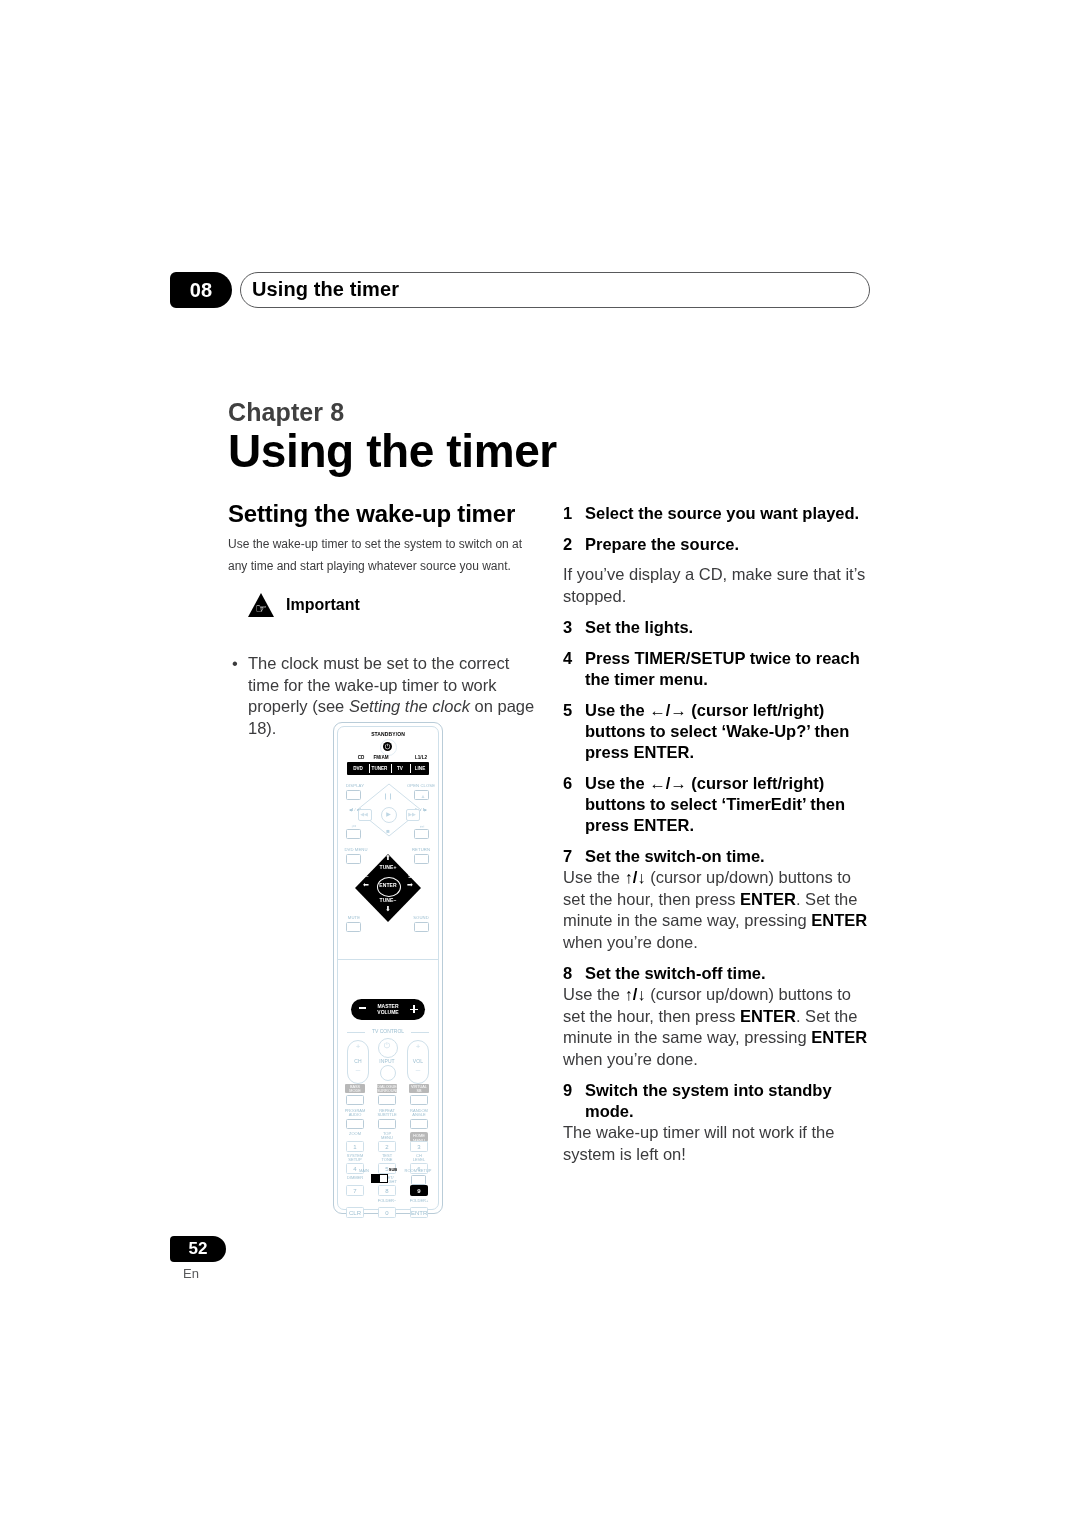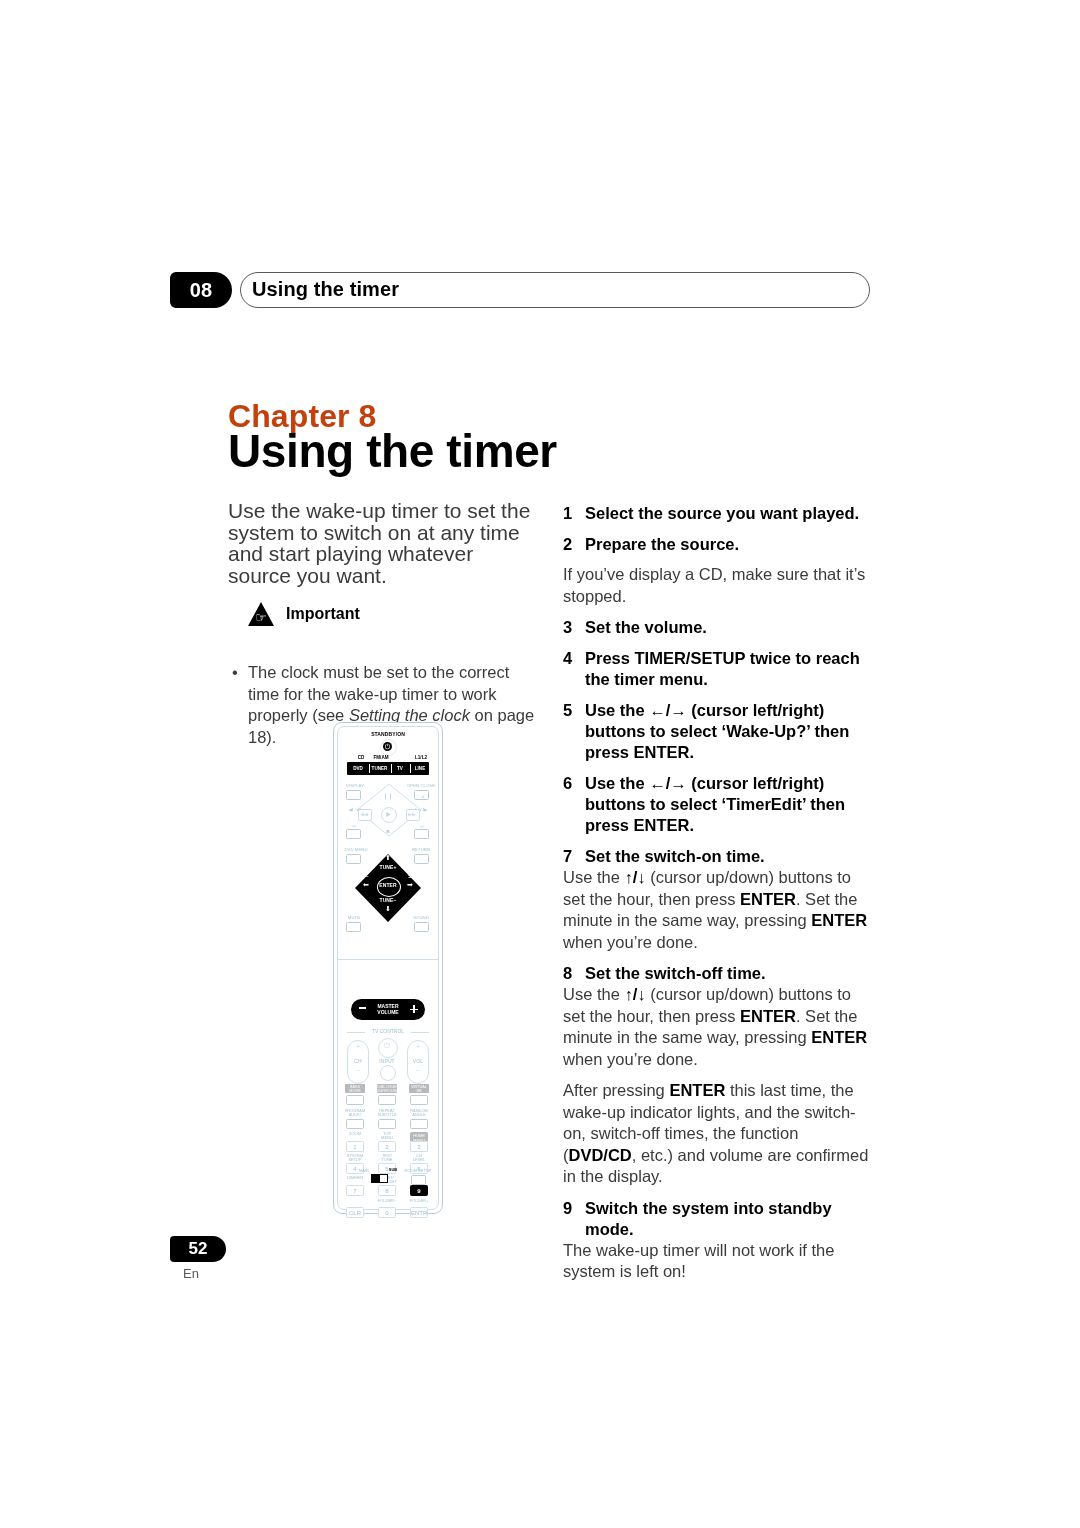--- a/index.html
+++ b/index.html
@@ -23,30 +23,30 @@
   .runhead-pill{
     position:absolute;left:70px;top:0;width:630px;height:36px;
     border:1.4px solid #58595b;border-radius:18px;box-sizing:border-box;
   }
   .runhead-title{
     position:absolute;left:82px;top:6px;font-size:20px;font-weight:bold;
     color:#000;letter-spacing:0.1px;
   }
 
   
-  .chap-label{position:absolute;left:228px;top:398px;font-size:32px;font-weight:bold;color:#c2410c;letter-spacing:0.1px;}
+  .chap-label{position:absolute;left:228px;top:398px;font-size:25px;font-weight:bold;color:#404040;letter-spacing:0.1px;}
   .chap-title{position:absolute;left:228px;top:424px;font-size:46px;font-weight:bold;color:#000;letter-spacing:-0.4px;}
 
   
   .col{position:absolute;width:310px;}
   .col-left{left:228px;top:500px;}
   .col-right{left:563px;top:503px;}
 
   h2.sec{font-size:24px;font-weight:bold;color:#000;margin:0 0 6px 0;letter-spacing:-0.2px;}
-  p.body{font-size:21px;line-height:21.5px;color:#3b3b3d;margin:0 0 12px 0;}
+  p.body{font-size:12px;line-height:21.5px;color:#3b3b3d;margin:0 0 12px 0;}
   p.body:last-child{margin-bottom:0;}
   .b{font-weight:bold;color:#000;}
   .it{font-style:italic;}
 
   
   .important{margin:16px 0 8px 0;position:relative;height:26px;}
   .tri{
     position:absolute;left:20px;top:0;width:0;height:0;
     border-left:13px solid transparent;border-right:13px solid transparent;
     border-bottom:24px solid #000;
@@ -140,20 +140,21 @@
   <div class="runhead">
     <div class="chap-badge">08</div>
     <div class="runhead-pill"></div>
     <div class="runhead-title">Using the timer</div>
   </div>
 
   <div class="chap-label">Chapter 8</div>
   <div class="chap-title">Using the timer</div>
 
   <div class="col col-left">
+    <h2 class="sec">Setting the wake-up timer</h2>
     <p class="body">Use the wake-up timer to set the system to switch on at any time and start playing whatever source you want.</p>
 
     <div class="important">
       <div class="tri"></div>
       <div class="tri-hand">☞</div>
       <div class="important-label">Important</div>
     </div>
 
     <ul class="bullets">
       <li><span>The clock must be set to the correct time for the wake-up timer to work properly (see </span><span class="it">Setting the clock</span><span> on page 18).</span></li>
@@ -171,21 +172,21 @@
         <div class="step">
           <div class="step-head">
             <span class="step-num">2</span>
             <span class="step-txt">Prepare the source.</span>
           </div>
           <div class="step-body" style="margin-top:9px">If you’ve display a CD, make sure that it’s stopped.</div>
         </div>
         <div class="step">
           <div class="step-head">
             <span class="step-num">3</span>
-            <span class="step-txt">Set the volume.</span>
+            <span class="step-txt">Set the lights.</span>
           </div>
         </div>
         <div class="step">
           <div class="step-head">
             <span class="step-num">4</span>
             <span class="step-txt">Press TIMER/SETUP twice to reach the timer menu.</span>
           </div>
         </div>
         <div class="step">
           <div class="step-head">
@@ -207,21 +208,20 @@
           <div class="step-body"><span>Use the </span><span class="b">↑/↓</span><span> (cursor up/down) buttons to set the hour, then press </span><span class="b">ENTER</span><span>. Set the minute in the same way, pressing </span><span class="b">ENTER</span><span> when you’re done.</span></div>
         </div>
         <div class="step">
           <div class="step-head">
             <span class="step-num">8</span>
             <span class="step-txt">Set the switch-off time.</span>
           </div>
           <div class="step-body"><span>Use the </span><span class="b">↑/↓</span><span> (cursor up/down) buttons to set the hour, then press </span><span class="b">ENTER</span><span>. Set the minute in the same way, pressing </span><span class="b">ENTER</span><span> when you’re done.</span></div>
         </div>
       </div>
-    <p class="para" id="after-enter"><span>After pressing </span><span class="b">ENTER</span><span> this last time, the wake-up indicator lights, and the switch-on, switch-off times, the function (</span><span class="b">DVD/CD</span><span>, etc.) and volume are confirmed in the display.</span></p>
     <div class="step">
       <div class="step-head">
         <span class="step-num">9</span>
         <span class="step-txt">Switch the system into standby mode.</span>
       </div>
       <div class="step-body">The wake-up timer will not work if the system is left on!</div>
     </div>
   </div>
 
   <div class="remote">

